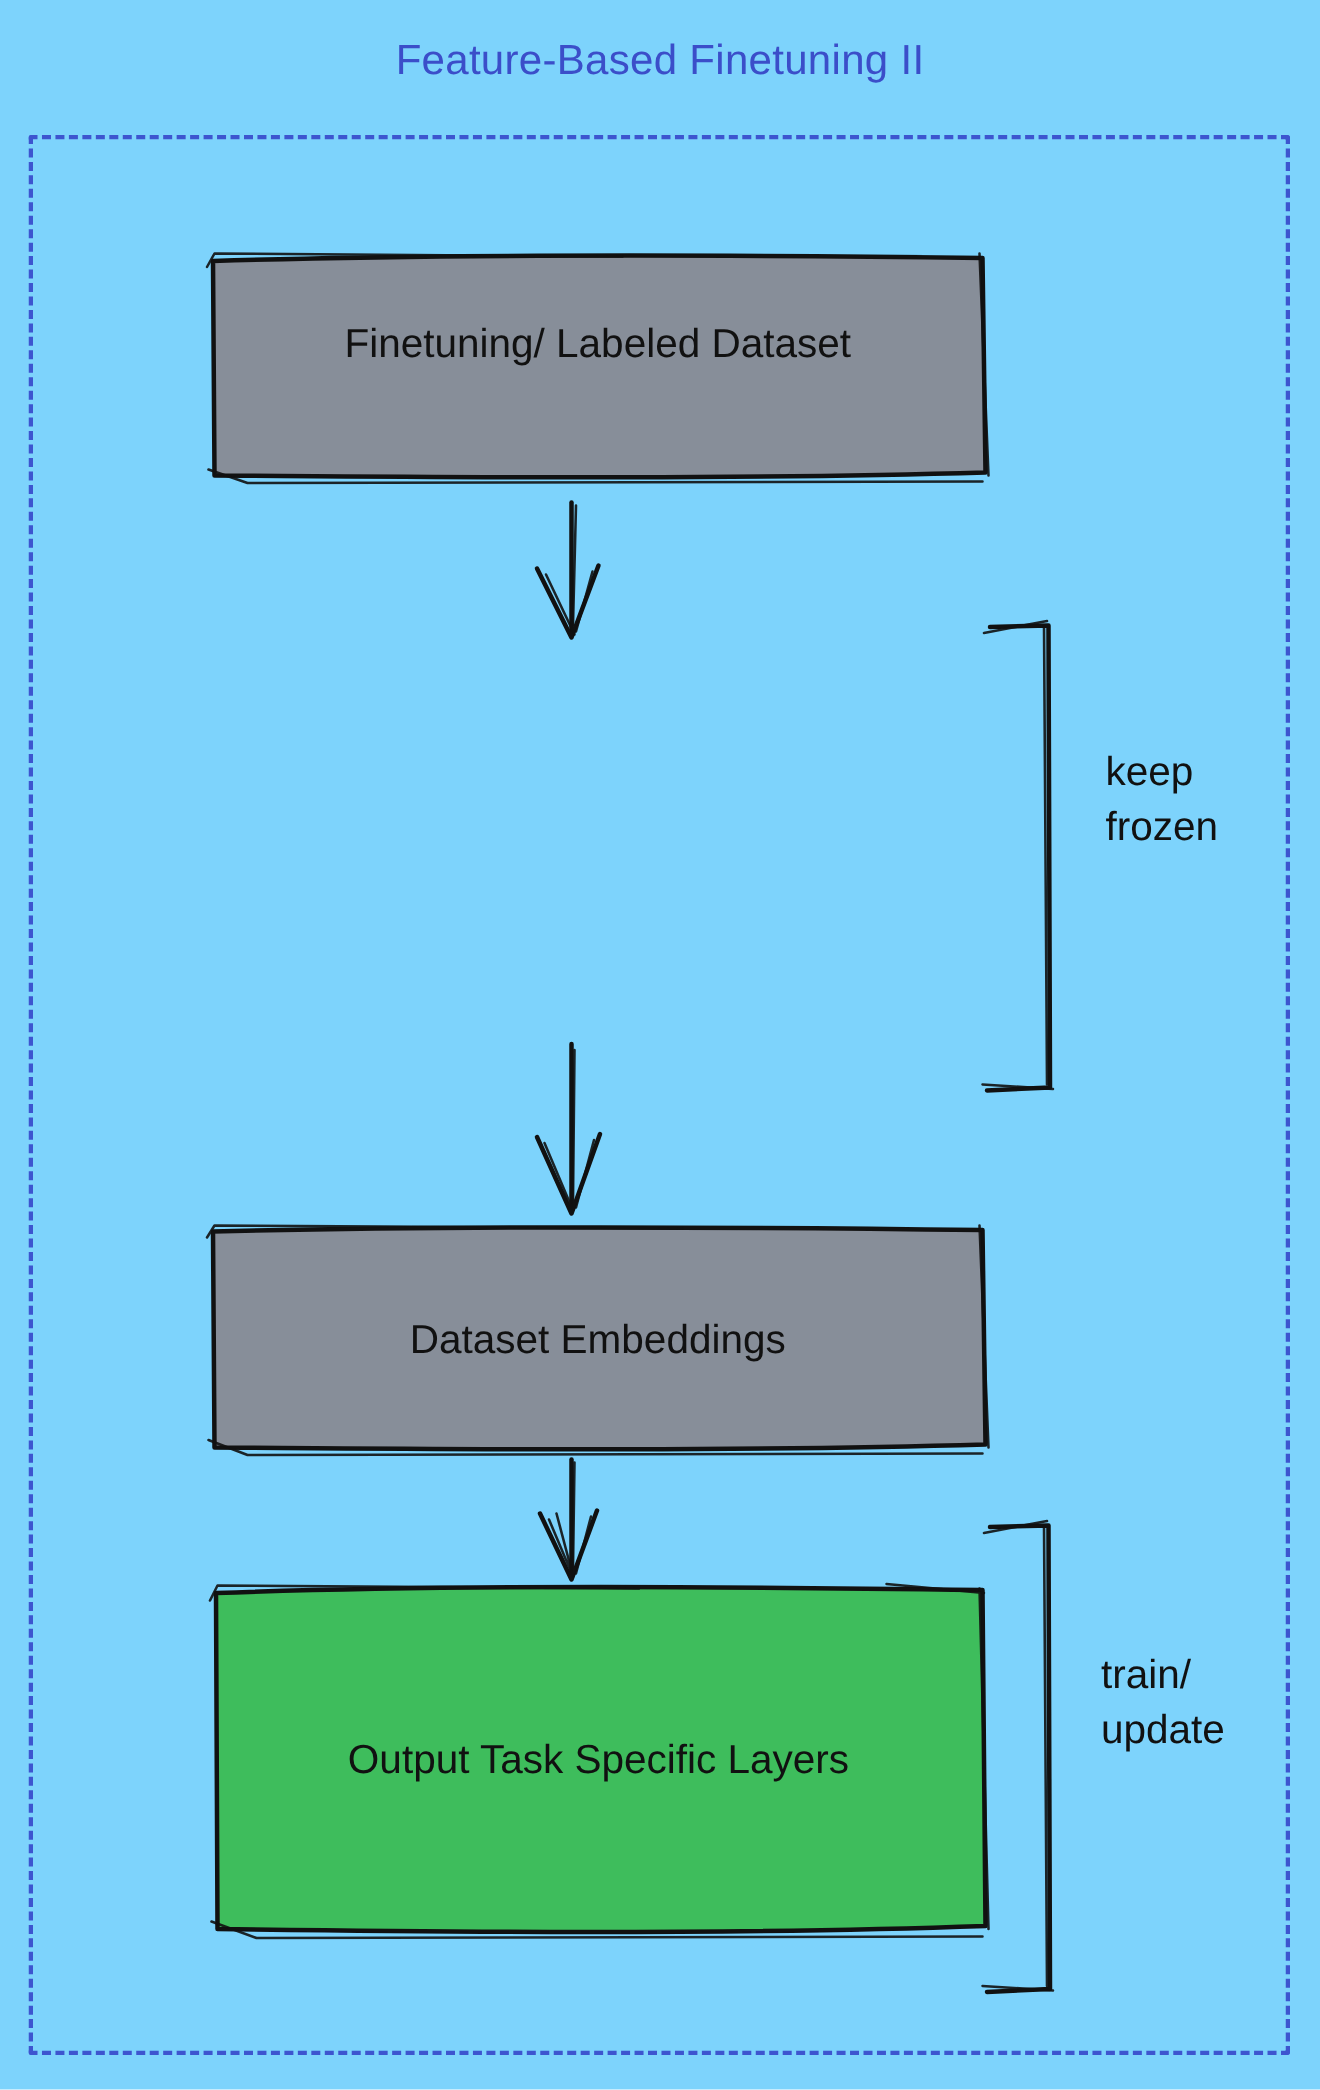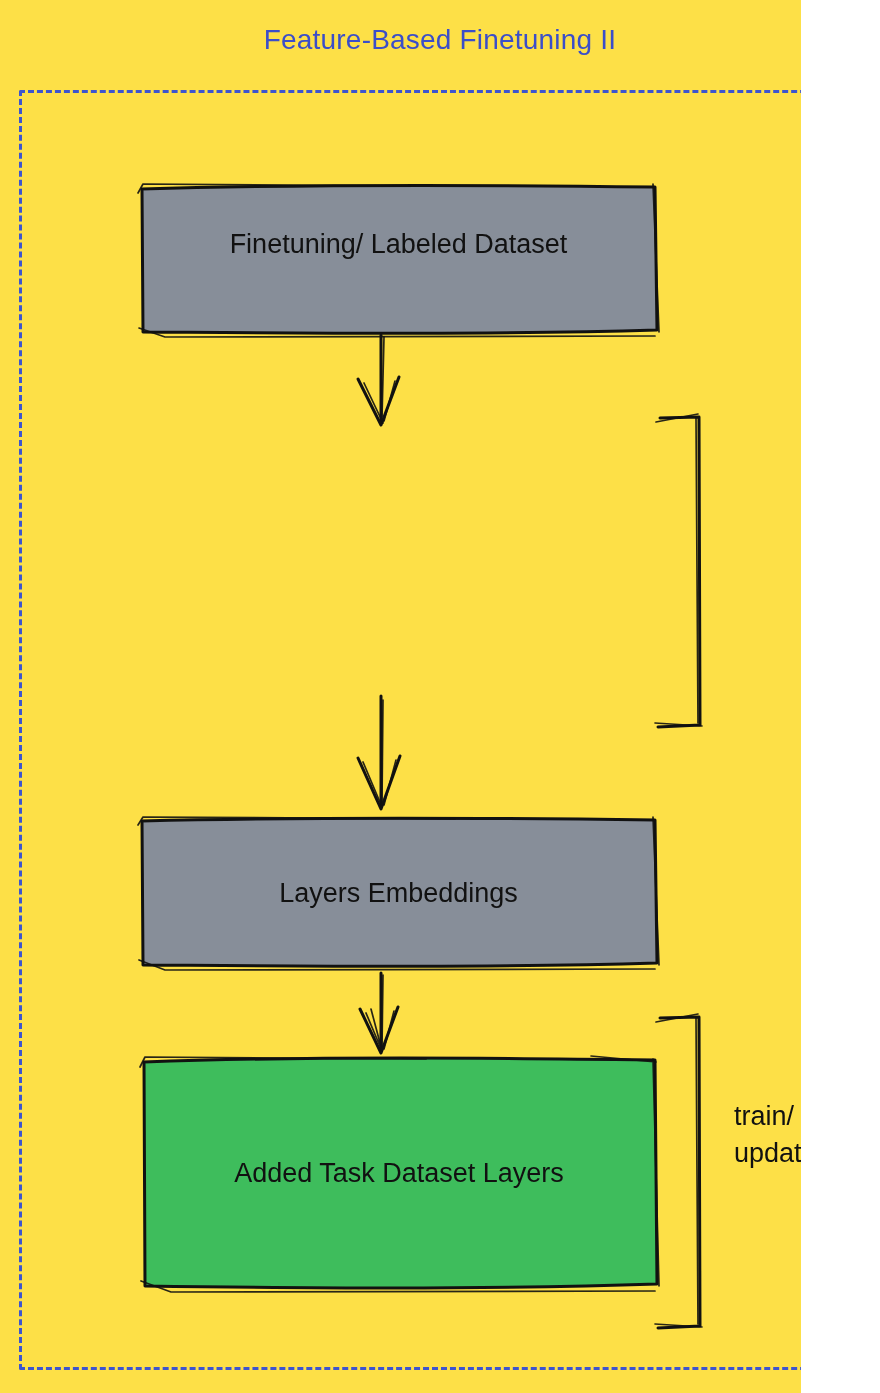--- a/index.html
+++ b/index.html
@@ -3,23 +3,23 @@
 <meta charset="utf-8">
 <style>
   html, body {
     margin: 0;
     padding: 0;
     background: #ffffff;
     font-family: "Liberation Sans", sans-serif;
   }
   .stage {
     position: relative;
-    width: 801px;
+    width: 880px;
     height: 1393px;
-    background: #fde047;
+    background: #7dd3fc;
     overflow: hidden;
   }
   .title {
     position: absolute;
     top: 24px;
     left: 0;
     width: 880px;
     text-align: center;
     font-size: 28px;
     font-weight: 400;
@@ -50,21 +50,21 @@
     left: 0; top: 0;
     width: 100%; height: 100%;
     display: flex;
     align-items: center;
     justify-content: center;
     font-size: 27px;
     color: var(--ink, #111111);
     text-align: center;
   }
   .box .label.raise { padding-bottom: 32px; box-sizing: border-box; }
-  #box-dataset     { left: 135px; top: 180px; width: 527px; height: 160px; }
+  #box-dataset     { left: 135px; top: 165px; width: 527px; height: 160px; }
   #box-pretrained  { left: 135px; top: 452px; width: 527px; height: 242px; }
   #box-embeddings  { left: 135px; top: 813px; width: 527px; height: 160px; }
   #box-tasklayers  { left: 136px; top: 1052px; width: 526px; height: 243px; }
 
   .arrow, .bracket {
     position: absolute;
     overflow: visible;
   }
   #arrow-1 { left: 340px; top: 333px;  width: 80px; height: 96px; }
   #arrow-2 { left: 340px; top: 694px;  width: 80px; height: 119px; }
@@ -107,49 +107,50 @@
     <path class="stroke-thin" d="M44 4 L42 84"></path>
     <path class="stroke-main" d="M18 46 L41 92 L59 44"></path>
     <path class="stroke-thin" d="M24 50 L43 90 M55 48 L44 88"></path>
   </svg>
 
 
   <svg class="bracket" id="bracket-frozen" viewBox="0 0 56 326" preserveAspectRatio="none">
     <path class="stroke-main" d="M8 10 L47 9 L48 317 L6 319"></path>
     <path class="stroke-thin" d="M4 14 L46 6 M44 9 L46 315 M50 318 L3 315"></path>
   </svg>
+  <div class="side-note" id="note-frozen">keep frozen</div>
 
   <svg class="arrow" id="arrow-2" viewBox="0 0 80 119" preserveAspectRatio="none">
     <path class="stroke-main" d="M41 2 L41 112"></path>
     <path class="stroke-thin" d="M43 6 L42 108"></path>
     <path class="stroke-main" d="M18 64 L41 115 L60 62"></path>
     <path class="stroke-thin" d="M23 68 L42 113 M56 66 L44 111"></path>
   </svg>
 
   <div class="box" id="box-embeddings">
     <svg class="sketch" viewBox="0 0 527 160" preserveAspectRatio="none">
       <path d="M7 8 C 170 4 360 5 520 7 L 522 150 C 350 155 160 153 8 152 Z" class="stroke-main" style="fill:var(--box-gray,#878e99)"></path>
       <path class="stroke-thin" d="M3 12 L8 4 L320 6 M518 4 L524 152 M520 156 L30 157 L4 147"></path>
     </svg>
-    <div class="label">Layers Embeddings</div>
+    <div class="label">Dataset Embeddings</div>
   </div>
 
   <svg class="arrow" id="arrow-3" viewBox="0 0 80 85" preserveAspectRatio="none">
     <path class="stroke-main" d="M41 2 L41 78"></path>
     <path class="stroke-thin" d="M43 4 L42 76"></path>
     <path class="stroke-main" d="M20 38 L41 82 L58 36"></path>
     <path class="stroke-thin" d="M26 42 L42 80 M54 40 L44 78 M31 38 L40 72"></path>
   </svg>
 
   <div class="box" id="box-tasklayers">
     <svg class="sketch" viewBox="0 0 526 243" preserveAspectRatio="none">
       <path d="M8 10 C 170 4 360 6 519 8 L 521 232 C 350 238 160 236 9 234 Z" class="stroke-main" style="fill:var(--box-green,#3ebd5c)"></path>
       <path class="stroke-thin" d="M4 15 L9 5 L290 7 M455 4 L520 10 M517 7 L523 234 M519 239 L35 240 L5 229"></path>
     </svg>
-    <div class="label">Added Task Dataset Layers</div>
+    <div class="label">Output Task Specific Layers</div>
   </div>
 
   <svg class="bracket" id="bracket-train" viewBox="0 0 56 327" preserveAspectRatio="none">
     <path class="stroke-main" d="M8 10 L47 9 L48 318 L6 320"></path>
     <path class="stroke-thin" d="M4 14 L46 6 M44 9 L46 316 M50 319 L3 316"></path>
   </svg>
   <div class="side-note" id="note-train">train/ update</div>
 
 </div>
 

